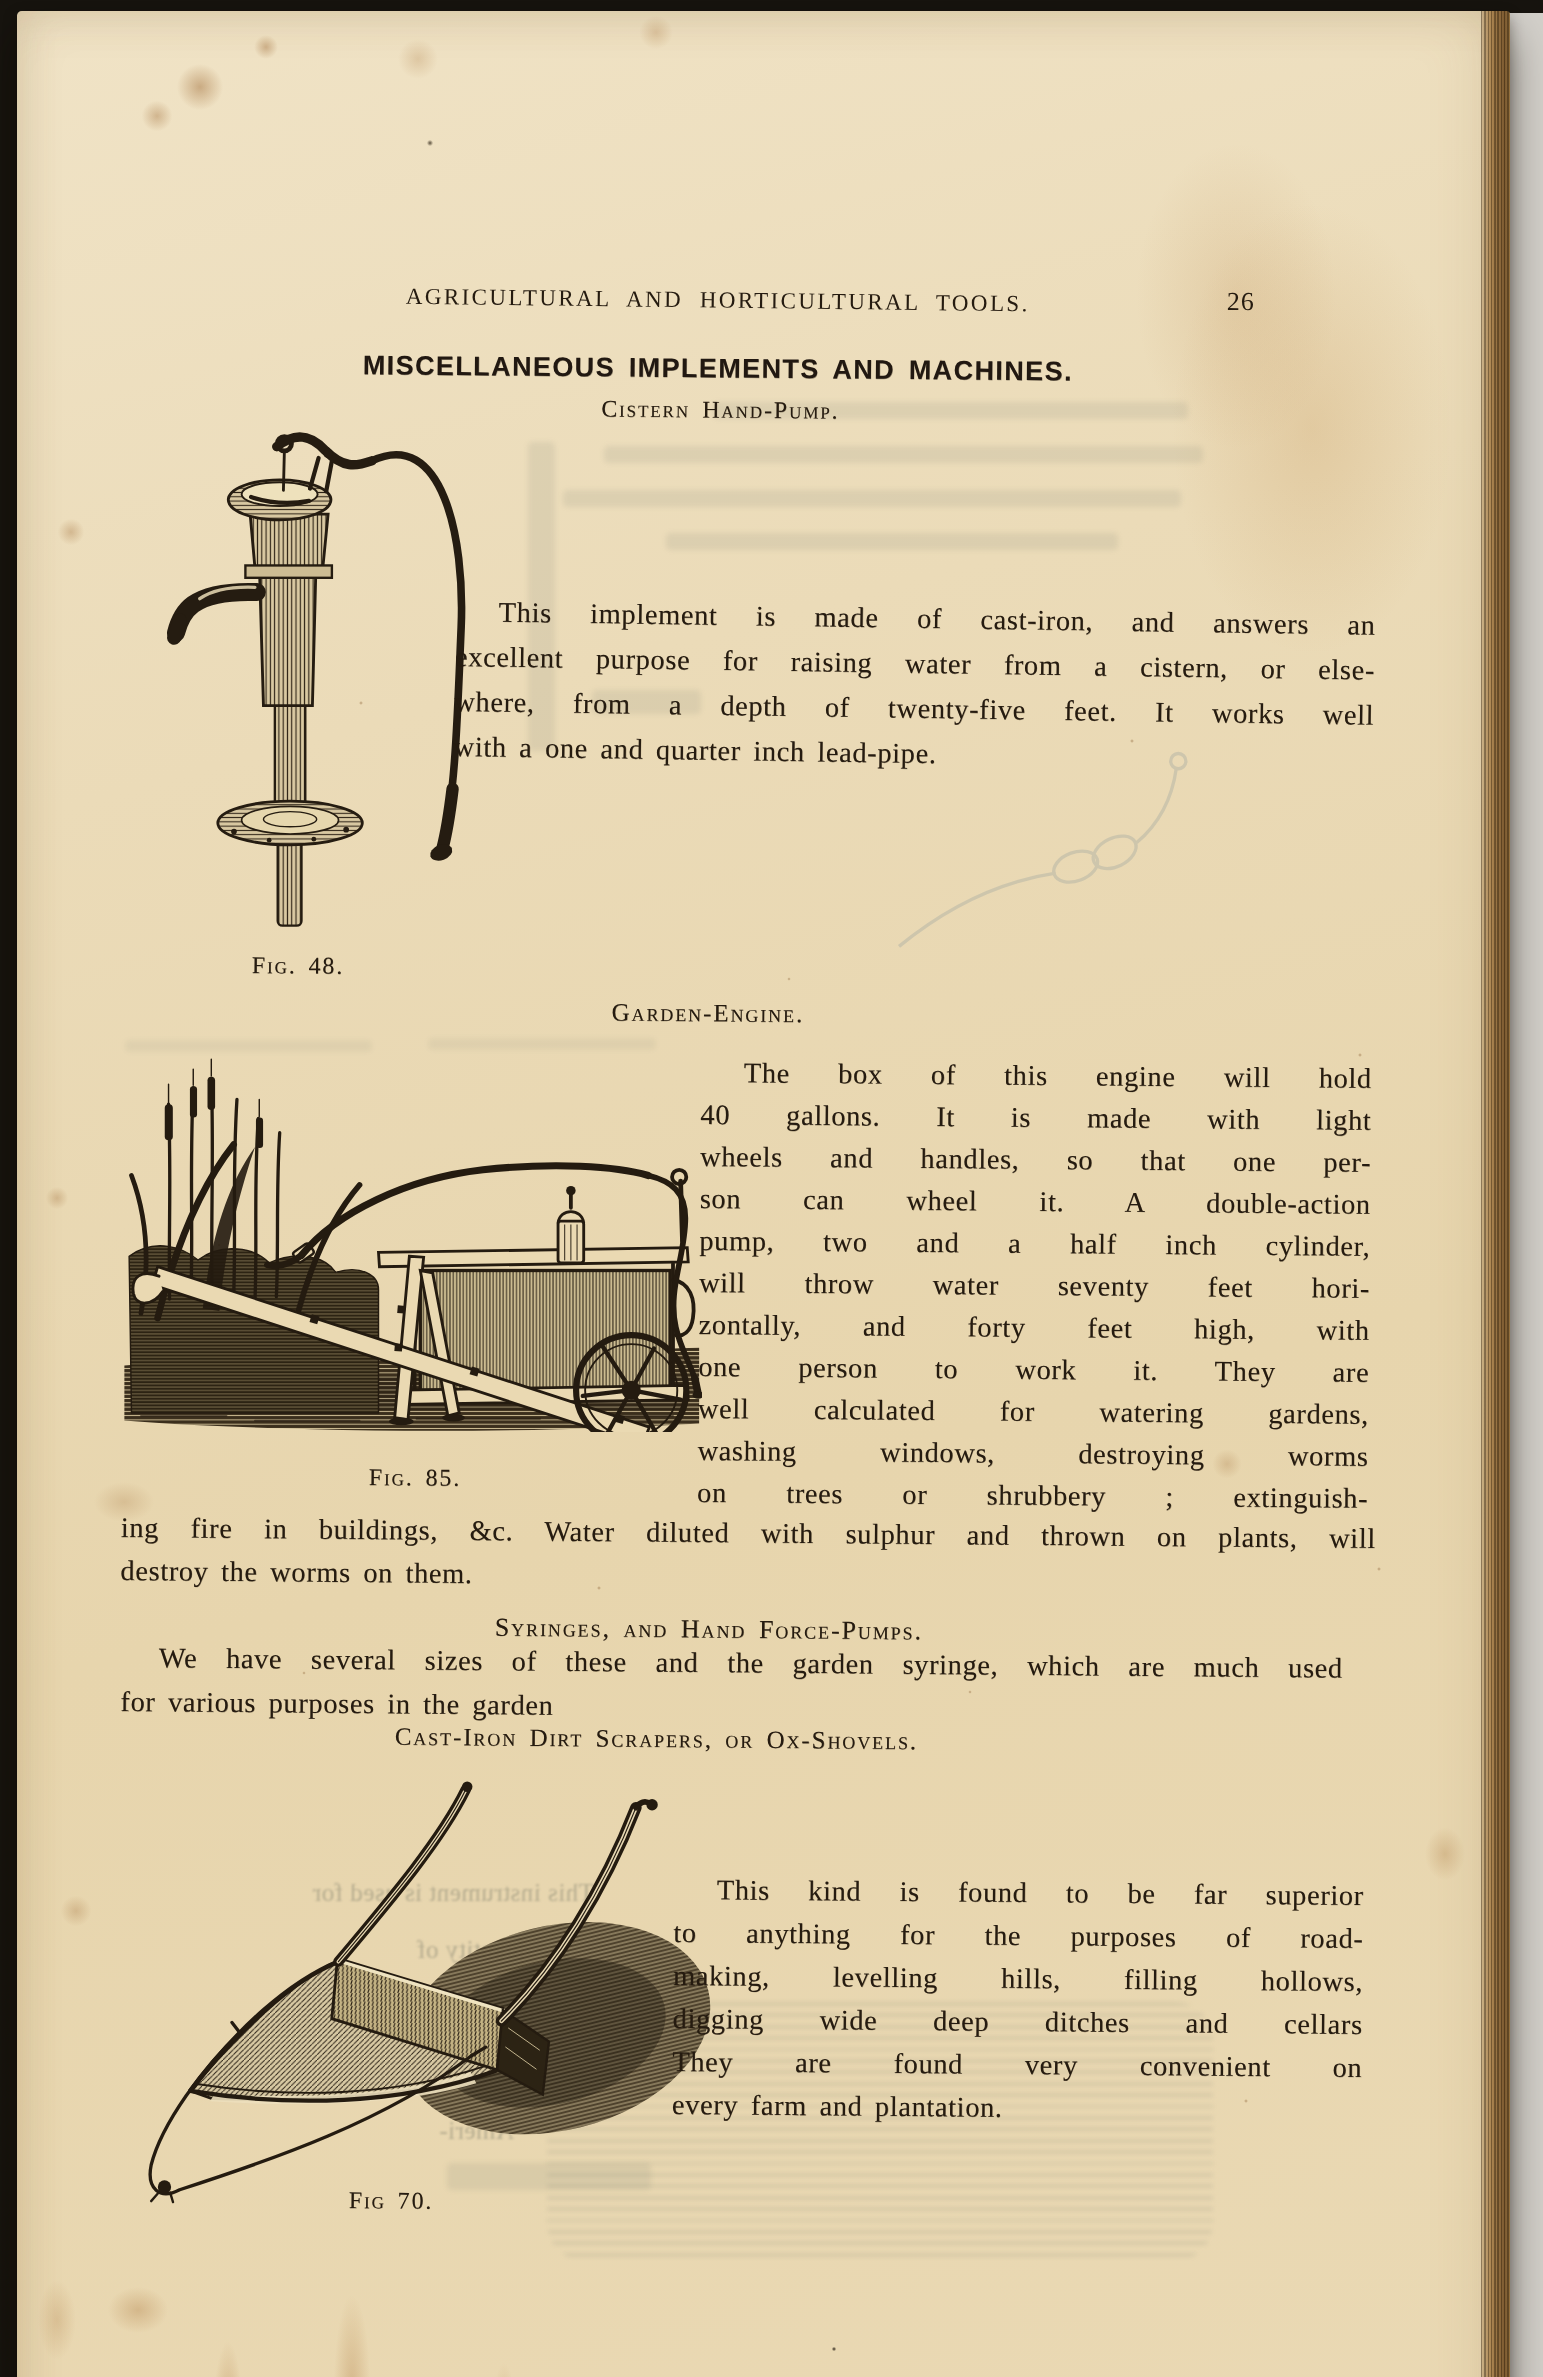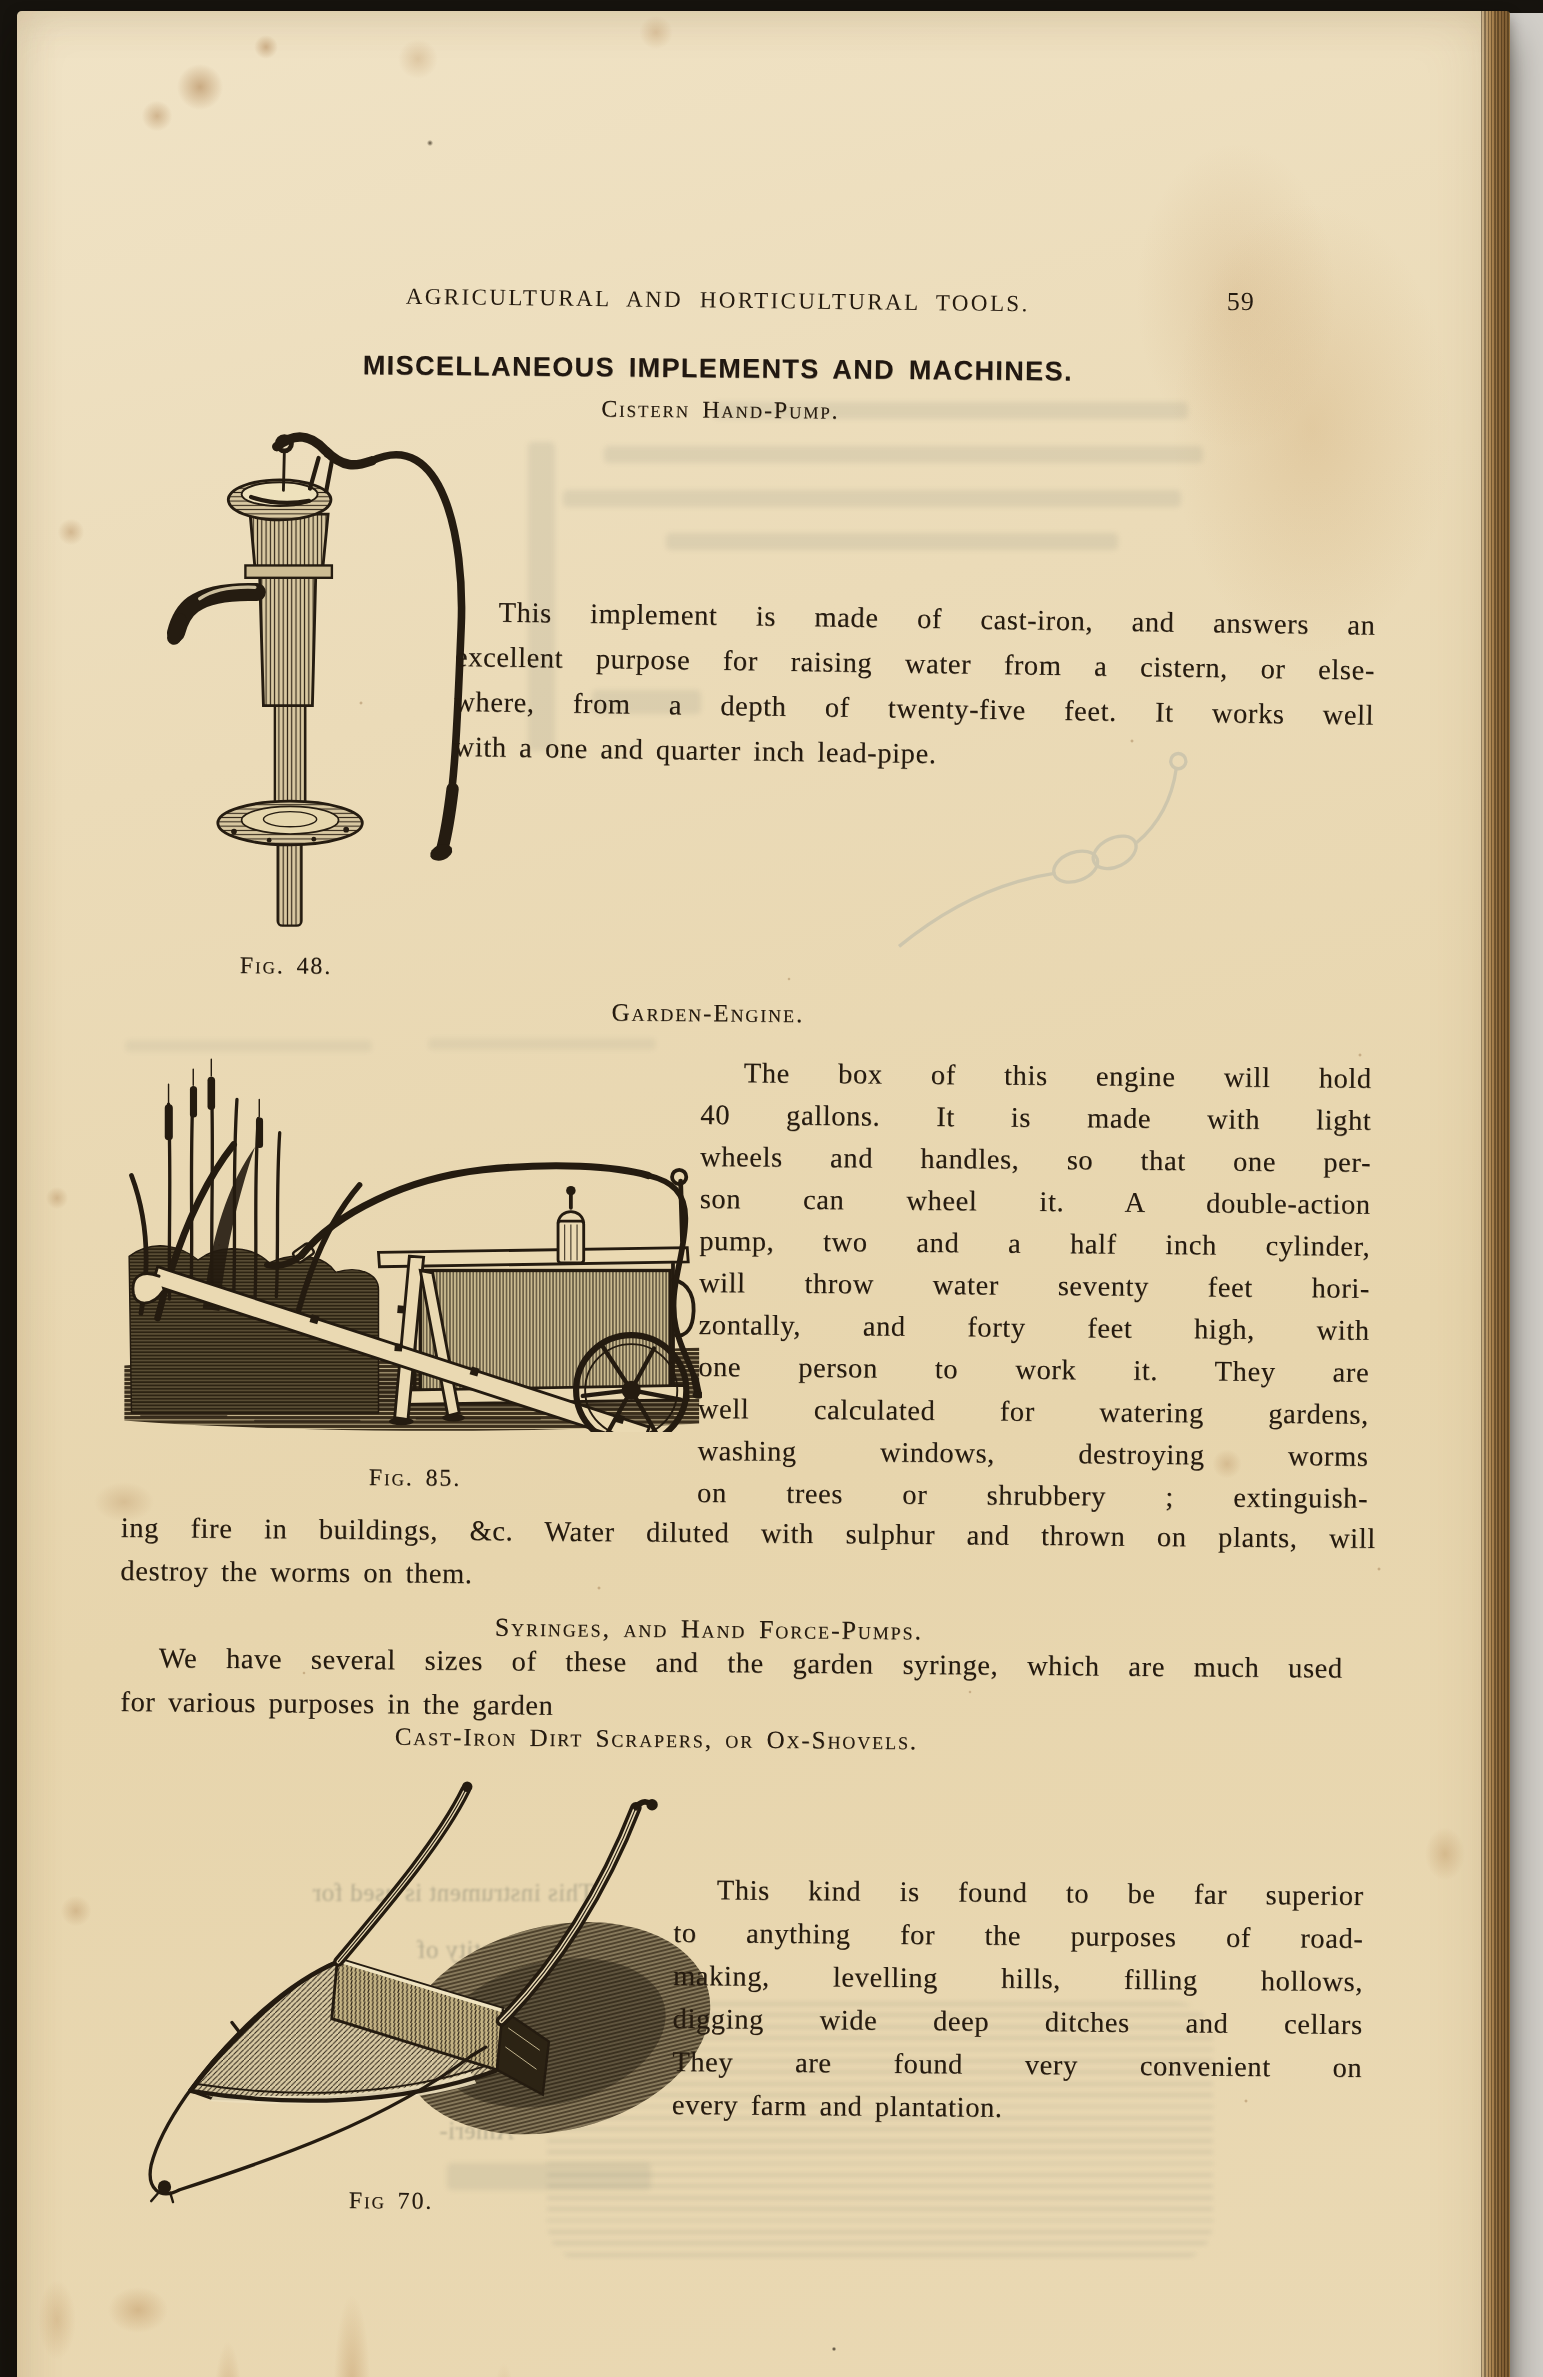--- a/index.html
+++ b/index.html
@@ -130,21 +130,21 @@
   </g>
 </svg>
 
 <div class="ghost-line" style="left:204px;top:1879px;width:390px;">This instrument is used for</div>
 <div class="ghost-line" style="left:266px;top:1936px;width:304px;">the quantity of</div>
 <div class="ghost-line" style="left:285px;top:1996px;width:257px;">in milk.  For</div>
 <div class="ghost-line" style="left:304px;top:2059px;width:219px;">of using</div>
 <div class="ghost-line" style="left:333px;top:2117px;width:181px;">Ameri-</div>
 
 <div class="t rot7 center" id="running-header" style="left:347px;top:283px;width:742px;">AGRICULTURAL AND HORTICULTURAL TOOLS.</div>
-<div class="t rot5" id="page-num" style="left:1227px;top:287px;">59</div>
+<div class="t rot5" id="page-num" style="left:1227px;top:287px;">26</div>
 
 <div class="t rot5 center" id="main-heading" style="left:328px;top:350px;width:780px;">MISCELLANEOUS IMPLEMENTS AND MACHINES.</div>
 
 <div class="t rot5 center sc sec-heading" style="left:540px;top:395px;width:361px;font-size:24px;">Cistern Hand-Pump.</div>
 
 <svg class="abs" style="left:157px;top:413px;" width="480" height="514" viewBox="0 0 1010 1080">
   <defs>
     <pattern id="p48v" width="9" height="9" patternUnits="userSpaceOnUse">
       <rect width="9" height="9" fill="#d9c9a2"></rect>
         <path d="M4.5 0 V9" stroke="#2a2013" stroke-width="2.4"></path>
@@ -178,21 +178,21 @@
     <circle cx="268" cy="64" r="15" stroke-width="10"></circle>
     <path d="M268 80 L266 162" stroke-width="6"></path>
     <path d="M252 70 C292 38 324 46 354 78 C392 116 418 112 452 100" stroke-width="20"></path>
     <circle cx="360" cy="84" r="10" fill="#251c11" stroke="none"></circle>
     <path d="M452 100 C600 30 648 260 640 450 C632 640 628 800 600 918" stroke-width="16"></path>
     <path d="M622 790 C616 840 610 880 600 918" stroke-width="26"></path>
     <ellipse cx="598" cy="924" rx="24" ry="16" fill="#251c11" stroke="none" transform="rotate(-20 598 924)"></ellipse>
   </g>
 </svg>
 
-<div class="t rot5 sc fig-caption" style="left:240px;top:952px;">Fig. 48.</div>
+<div class="t rot5 sc fig-caption" style="left:252px;top:952px;">Fig. 48.</div>
 
 <div class="abs rot9" id="para-cistern" style="left:456px;top:589px;width:920px;">
   <div class="t body-line just indent" style="position:relative;">This implement is made of cast-iron, and answers an</div>
   <div class="t body-line just" style="position:relative;">excellent purpose for raising water from a cistern, or else-</div>
   <div class="t body-line just" style="position:relative;">where, from a depth of twenty-five feet.  It works well</div>
   <div class="t body-line" style="position:relative;">with a one and quarter inch lead-pipe.</div>
 </div>
 
 <div class="t rot5 center sc sec-heading" style="left:556px;top:998px;width:304px;font-size:25px;">Garden-Engine.</div>
 

